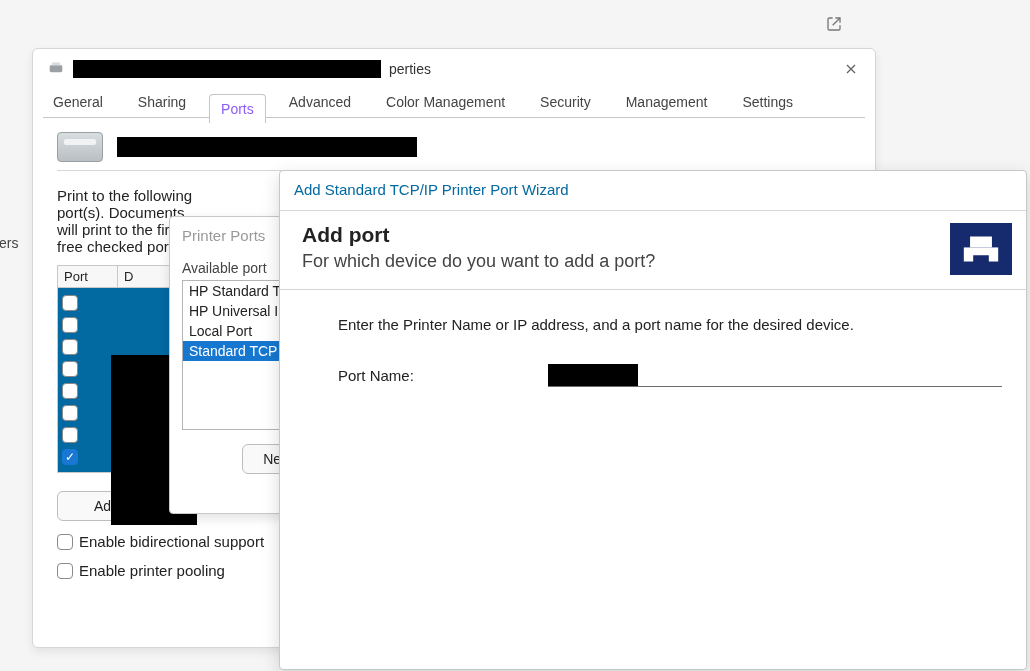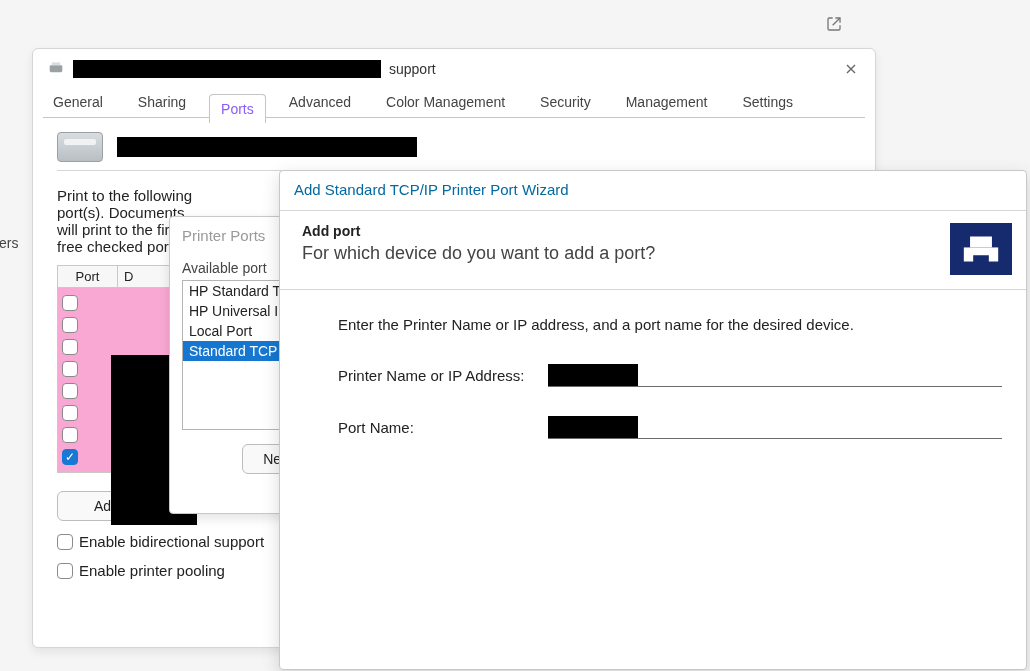--- a/index.html
+++ b/index.html
@@ -118,22 +118,21 @@
       width: 300px; height: 20px; background:#000;
     }
 
     .prop-sep { height:1px; background:#d6d6d6; margin: 6px 0 16px 0; }
 
     .instruction { font-size: 15px; margin-bottom: 10px; }
 
     .ports-table {
       width: 128px;
       border: 1px solid #c8c8c8;
-      background:#f9a8d4;
-      text-align:center;
+      background:#0369a1;
     }
     .ports-table-header {
       display: flex;
       gap: 0;
       border-bottom: 1px solid #c8c8c8;
       background:#f7f7f7;
       font-size: 13px;
     }
     .ports-table-header div {
       padding: 3px 6px;
@@ -199,21 +198,21 @@
       border:1px solid #c8c8c8;
       border-radius:4px;
       box-shadow: 0 6px 18px rgba(0,0,0,.15);
     }
     .wiz-title { padding:10px 14px 12px 14px; font-size:15px; color:#0369a1; }
     .wiz-banner {
       display:flex; align-items:flex-start; gap:10px;
       border-top:1px solid #d6d6d6; border-bottom:1px solid #d6d6d6;
       padding:12px 14px 14px 22px;
     }
-    .wiz-banner-text strong { font-size:14px; display:block; margin-bottom:4px; }
+    .wiz-banner-text strong { font-size:21px; display:block; margin-bottom:4px; }
     .wiz-banner-text span { font-size:18px; color:#444; }
     .wiz-banner-icon {
       margin-left:auto;
       width:62px; height:52px;
       background:#162a6e;
       display:flex; align-items:center; justify-content:center;
     }
     .wiz-banner-icon svg { color:#fff; }
 
     .wiz-body { padding: 26px 24px 0 58px; font-size:15px; }
@@ -244,21 +243,21 @@
 
 <div class="properties-window">
   <div class="prop-titlebar">
     <span>
       <svg width="18" height="14" viewBox="0 0 24 20">
           <rect x="3" y="6" width="18" height="10" rx="2" fill="#9aa0a4"></rect>
           <rect x="6" y="2" width="12" height="4" fill="#d8dde0"></rect>
         </svg>
     </span>
     <span class="blackbox"></span>
-    <span>support</span>
+    <span>perties</span>
     <span class="prop-close">
       <svg viewBox="0 0 24 24" width="16" height="16" stroke="currentColor" stroke-width="2" fill="none">
           <path d="M6 6l12 12M18 6L6 18"></path>
         </svg>
     </span>
   </div>
 
   <div class="tabs">
     <div class="tab">General</div>
     <div class="tab">Sharing</div>
@@ -354,26 +353,20 @@
       <svg viewBox="0 0 64 52" width="50" height="42">
         <rect x="10" y="24" width="44" height="18" fill="#fff"></rect>
         <rect x="18" y="10" width="28" height="14" fill="#fff"></rect>
         <rect x="22" y="34" width="20" height="12" fill="#162a6e"></rect>
       </svg>
     </div>
   </div>
   <div class="wiz-body">
     <div class="hint">Enter the Printer Name or IP address, and a port name for the desired device.</div>
 
-    <div class="field-row">
-      <label>Printer Name or IP Address:</label>
-      <div class="txt">
-          <span class="black"></span>
-        </div>
-    </div>
 
     <div class="field-row">
       <label>Port Name:</label>
       <div class="txt">
           <span class="black"></span>
         </div>
     </div>
   </div>
 </div>
 

